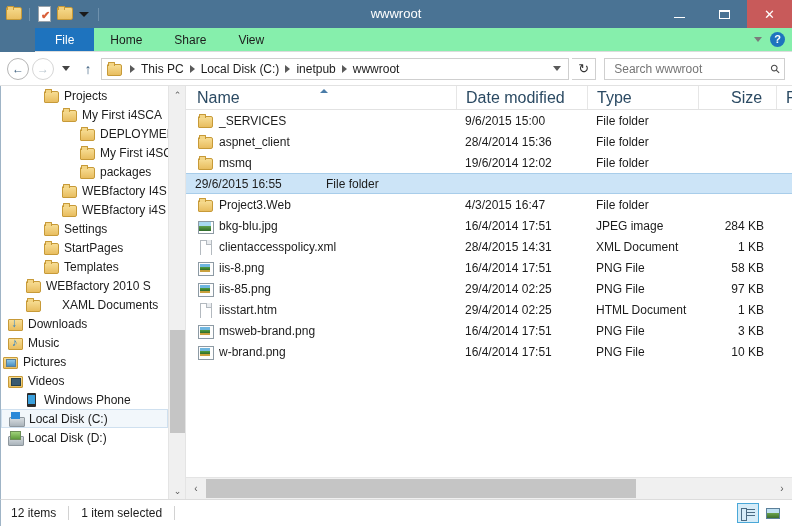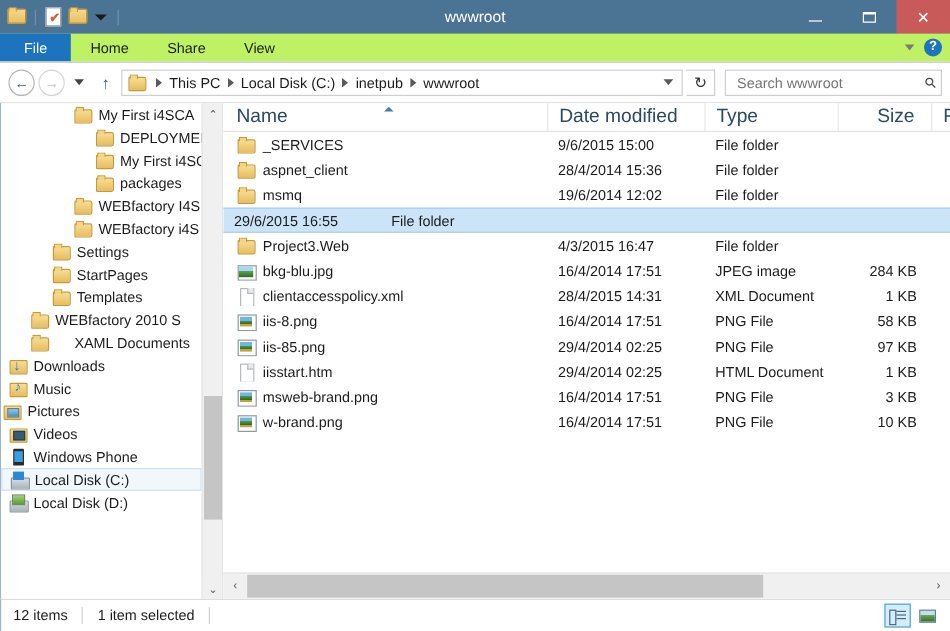--- a/index.html
+++ b/index.html
@@ -81,23 +81,24 @@
   .winbtn {
     width:45px; height:28px; display:flex; align-items:center; justify-content:center;
     color:#ffffff; font-size:13px; line-height:1;
   }
   .winbtn.close { background:#c85a5a; }
   .minglyph { width:11px; height:1px; background:#fff; display:block; margin-top:7px; }
   .maxglyph { width:11px; height:9px; border:1px solid #fff; border-top-width:2px; display:block; }
 
   
   #ribbon {
-    height: 24px; background:#bef264; display:flex; align-items:stretch;
+    height: 24px; background:#86efac; display:flex; align-items:stretch;
     flex: 0 0 24px; position:relative;
     border-bottom:1px solid #dcdcdc;
+    margin-left:35px;
   }
   .tab {
     padding:0 16px; display:flex; align-items:center; justify-content:center;
     font-size:12px; color:#1c1c1c;
   }
   .tab.file { background:#1e73be; color:#ffffff; padding:0 20px; }
   #ribbon-right { margin-left:auto; display:flex; align-items:center; padding-right:7px; gap:8px;}
   .chev-down {
     width:0;height:0;border-left:4px solid transparent;border-right:4px solid transparent;
     border-top:5px solid #7b7b7b; display:block;
@@ -447,20 +448,24 @@
     <div id="searchbox">
       <input type="text" placeholder="Search wwwroot" style="">
       <span class="search-icon">⚲</span>
     </div>
   </div>
 
   <div id="body">
 
     <div id="sidebar">
       <div id="tree">
+          <div class="tree-item" style="padding-left: 42px;">
+            <span class="tree-icon ti-folder"></span>
+            <span>Projects</span>
+          </div>
           <div class="tree-item" style="padding-left: 60px;">
             <span class="tree-icon ti-folder"></span>
             <span>My First i4SCA</span>
           </div>
           <div class="tree-item" style="padding-left: 78px;">
             <span class="tree-icon ti-folder"></span>
             <span>DEPLOYMEN</span>
           </div>
           <div class="tree-item" style="padding-left: 78px;">
             <span class="tree-icon ti-folder"></span>
@@ -507,21 +512,21 @@
             <span>Music</span>
           </div>
           <div class="tree-item" style="padding-left: 1px;">
             <span class="tree-icon ti-pictures"></span>
             <span>Pictures</span>
           </div>
           <div class="tree-item" style="padding-left: 6px;">
             <span class="tree-icon ti-videos"></span>
             <span>Videos</span>
           </div>
-          <div class="tree-item" style="padding-left: 6px;">
+          <div class="tree-item" style="padding-left: 22px;">
             <span class="tree-icon ti-phone"></span>
             <span>Windows Phone</span>
           </div>
           <div class="tree-item selected" style="padding-left: 6px;">
             <span class="tree-icon ti-diskc"></span>
             <span>Local Disk (C:)</span>
           </div>
           <div class="tree-item" style="padding-left: 6px;">
             <span class="tree-icon ti-diskd"></span>
             <span>Local Disk (D:)</span>

